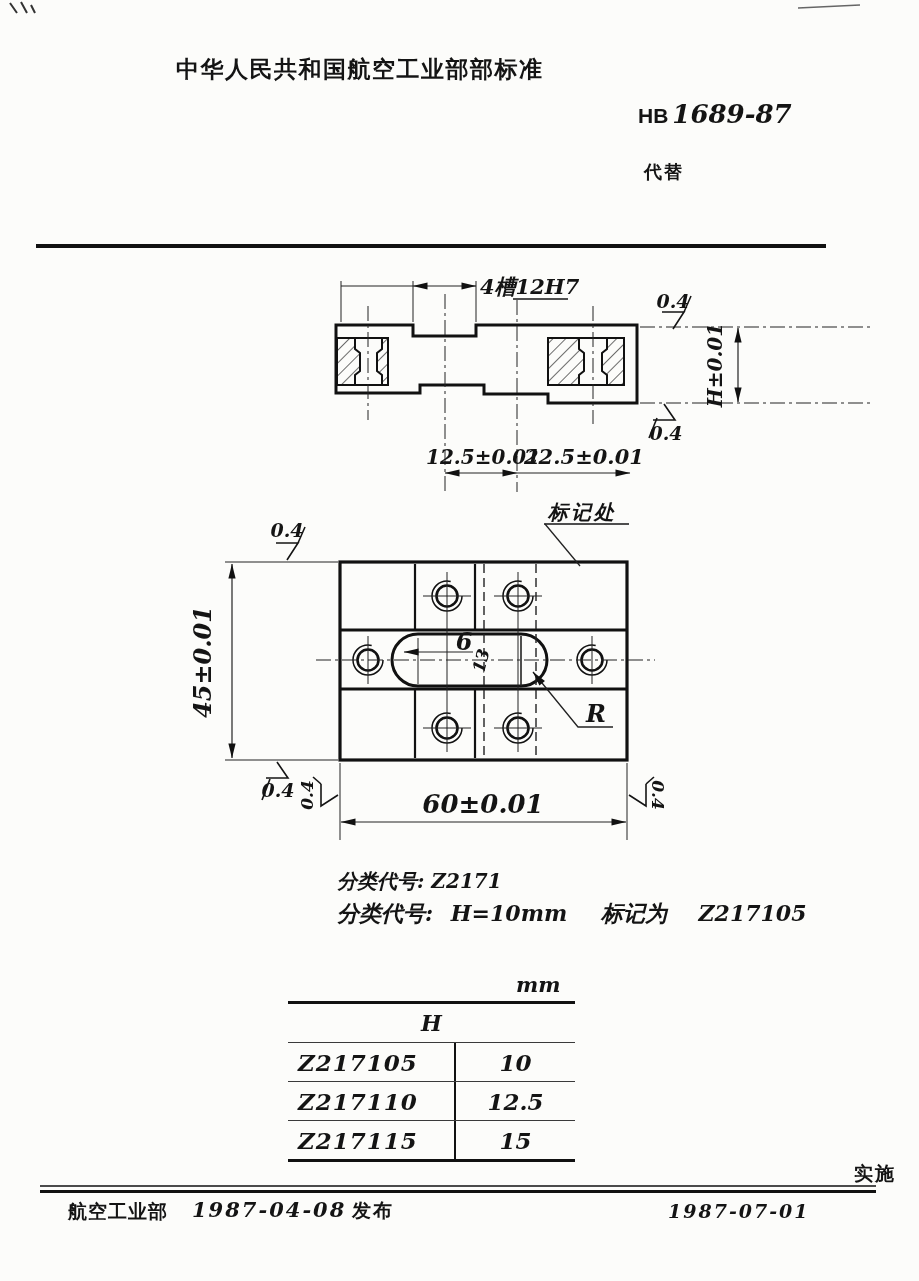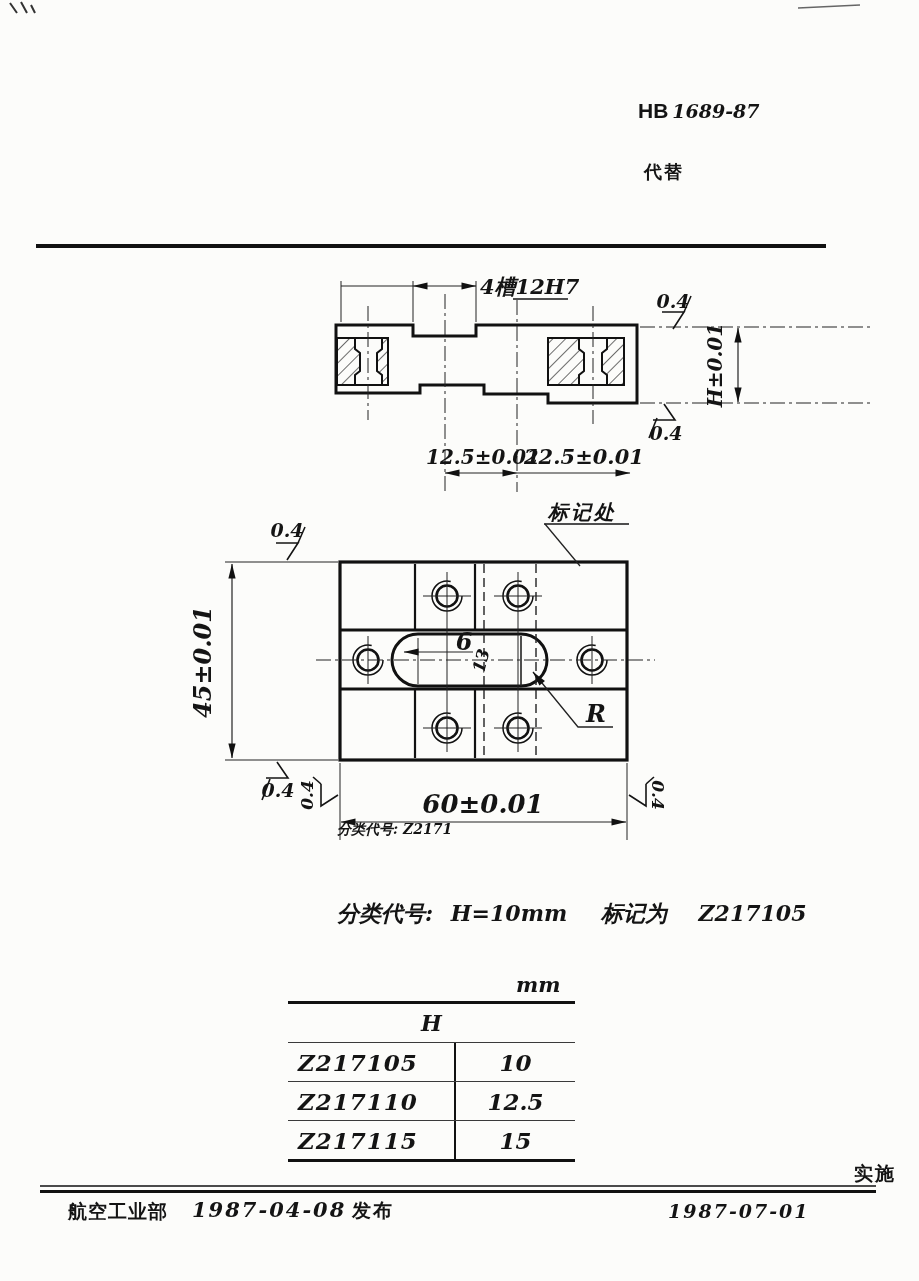--- a/index.html
+++ b/index.html
@@ -9,26 +9,26 @@
   .pr{font-family:"Liberation Sans",sans-serif;font-weight:700;color:#141414;}
   .hw{font-family:"DejaVu Serif",serif;font-style:italic;font-weight:700;color:#141414;}
   svg{position:absolute;left:0;top:0;}
   svg text{fill:#141414;}
   svg .thw{font-family:"DejaVu Serif",serif;font-style:italic;font-weight:700;}
 
   
   .org{left:176px;top:54px;font-size:23px;letter-spacing:1.5px;}
   .stdno{left:638px;top:99px;}
   .stdno .p1{font-size:21px;}
-  .stdno .p2{font-size:19px;margin-left:4px;}
+  .stdno .p2{font-size:26px;margin-left:4px;}
   .title{left:188px;top:146px;font-size:28px;letter-spacing:18px;white-space:nowrap;}
   .repl{left:644px;top:160px;font-size:18px;letter-spacing:2px;}
 
   
-  .note1{left:337px;top:821px;font-size:14px;font-style:italic;}
+  .note1{left:337px;top:868px;font-size:20px;font-style:italic;}
   .note2{left:337px;top:899px;font-size:22px;}
   .note2 .gap1{margin-left:10px;}
   .note2 .gap2{margin-left:26px;}
   .note2 .gap3{margin-left:24px;}
 
   
   .unitlbl{left:516px;top:972px;font-size:21px;}
   .tbl{left:288px;top:1001px;width:287px;border-top:3.5px solid #111;border-bottom:3.5px solid #111;}
   .trow{display:flex;height:38px;align-items:center;}
   .trow.mid{border-bottom:1.4px solid #3a3a3a;}
@@ -44,20 +44,21 @@
   .f-idate{left:192px;top:1197px;font-size:21px;letter-spacing:2px;}
   .f-publish{left:352px;top:1198px;font-size:19px;letter-spacing:2px;}
   .f-mdate{left:668px;top:1200px;font-size:19px;letter-spacing:2px;}
   .f-impl{left:826px;top:1161px;font-size:19px;letter-spacing:2px;margin-left:28px;}
 </style>
 </head>
 <body>
 
 <div class="page">
 
+  <div class="abs pr org">中华人民共和国航空工业部部标准</div>
   <div class="abs stdno">
     <span class="pr p1">HB</span><span class="hw p2">1689-87</span>
   </div>
   <div class="abs pr repl">代替</div>
 
   <svg width="919" height="1281" viewBox="0 0 919 1281">
     <defs>
       <pattern id="hat" width="9" height="9" patternUnits="userSpaceOnUse" patternTransform="rotate(45)">
         <line x1="0" y1="0" x2="0" y2="9" stroke="#1c1c1c" stroke-width="1.3"></line>
       </pattern>

